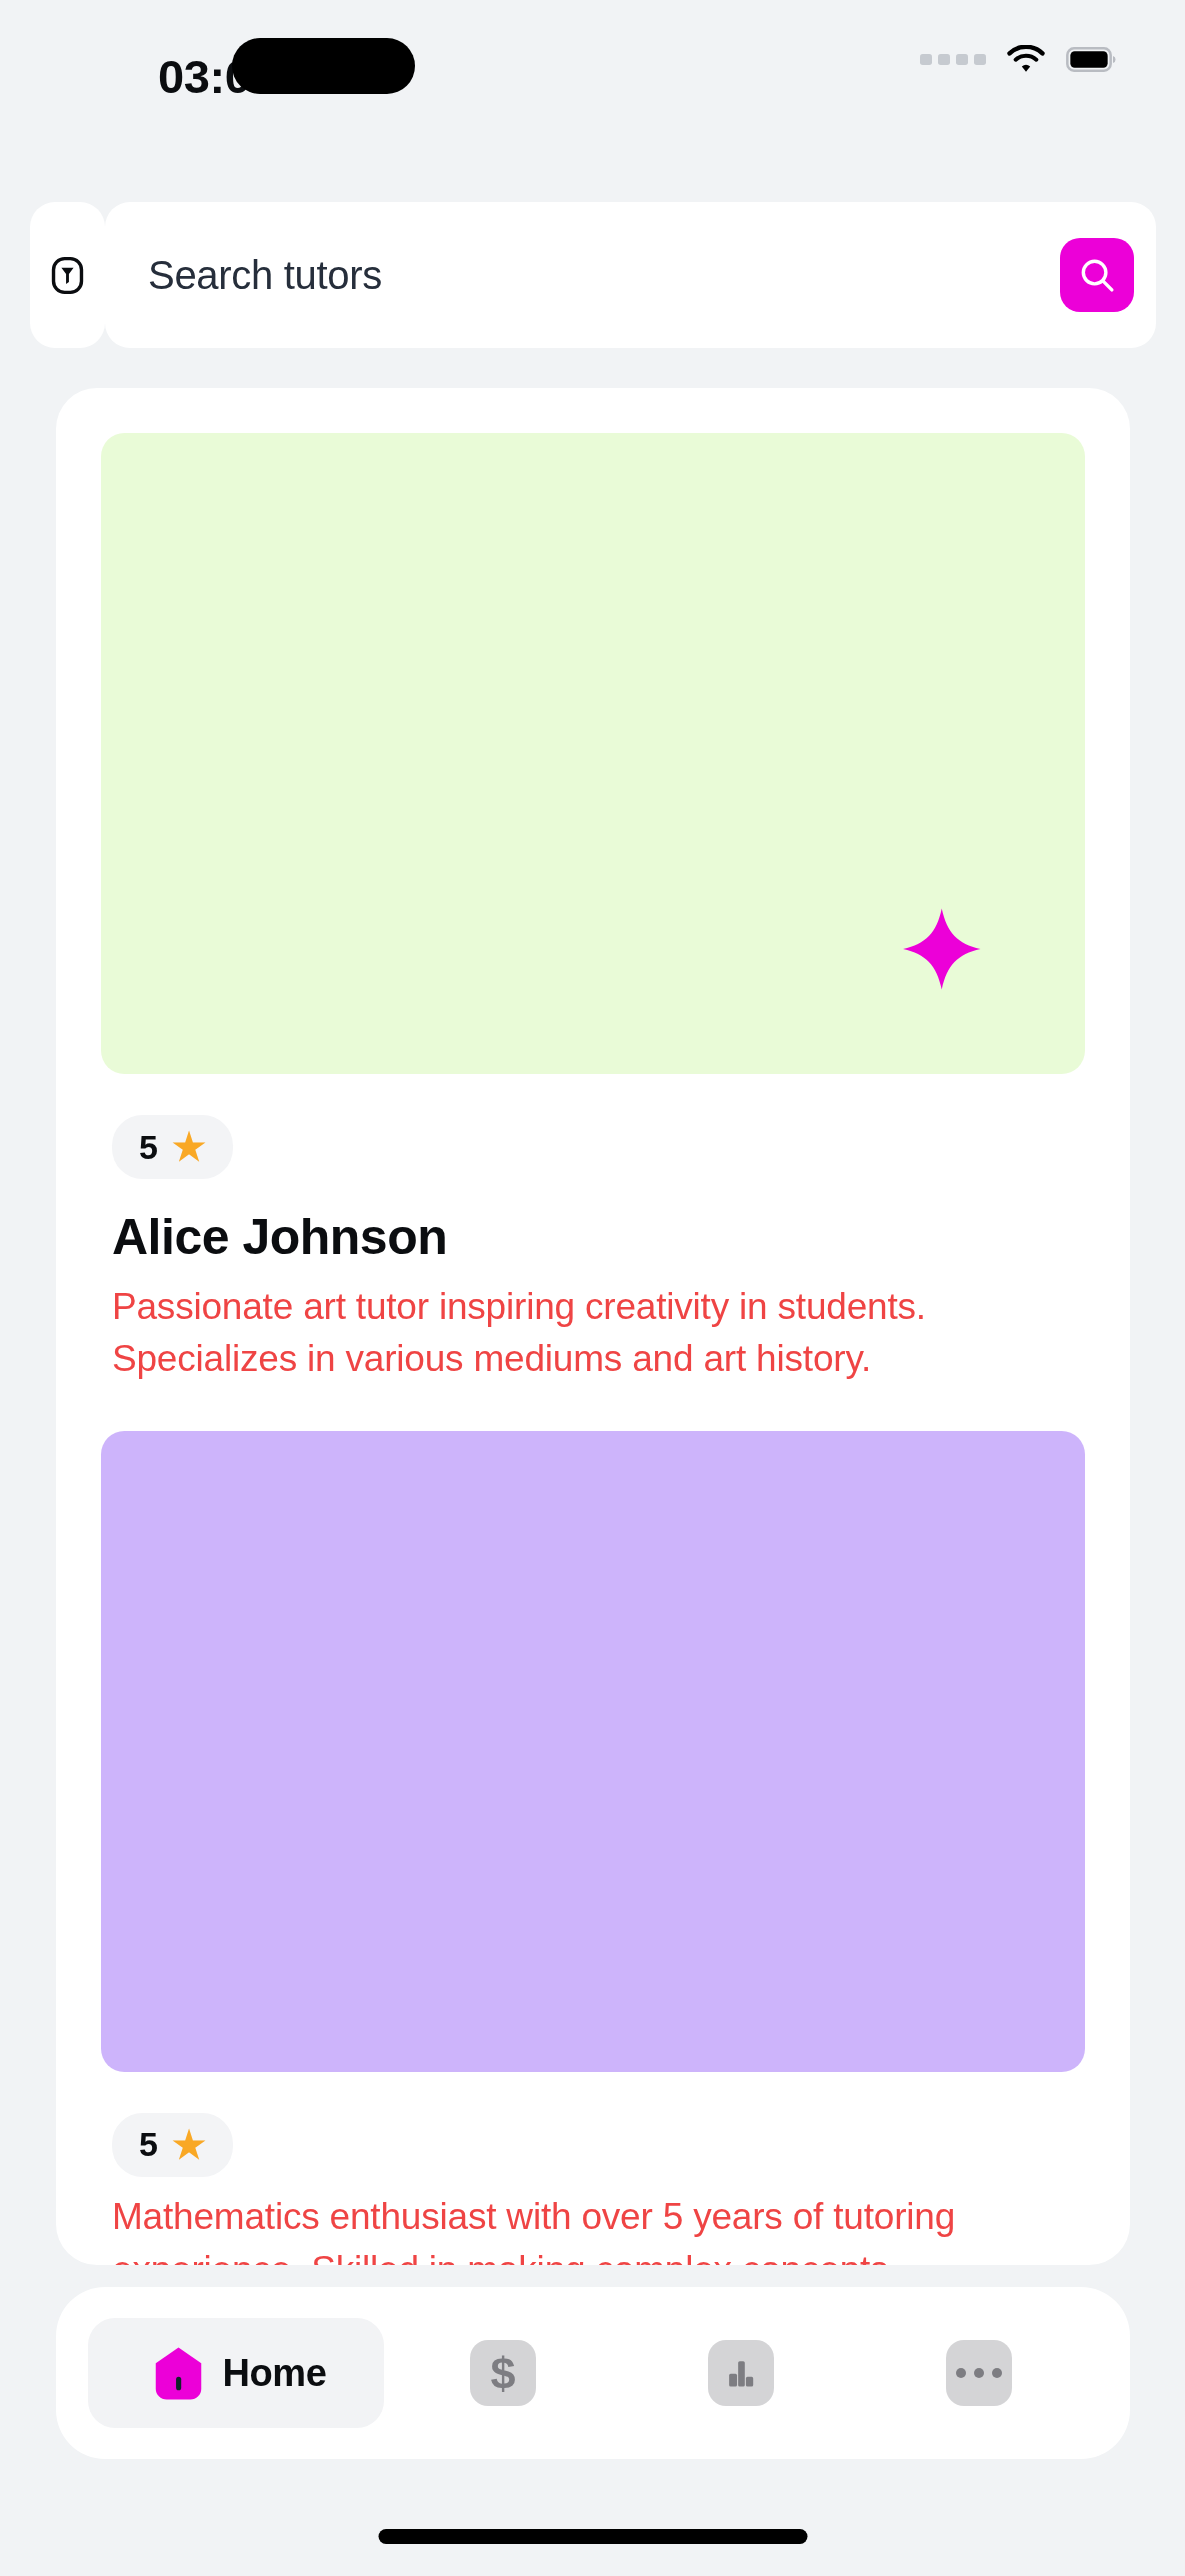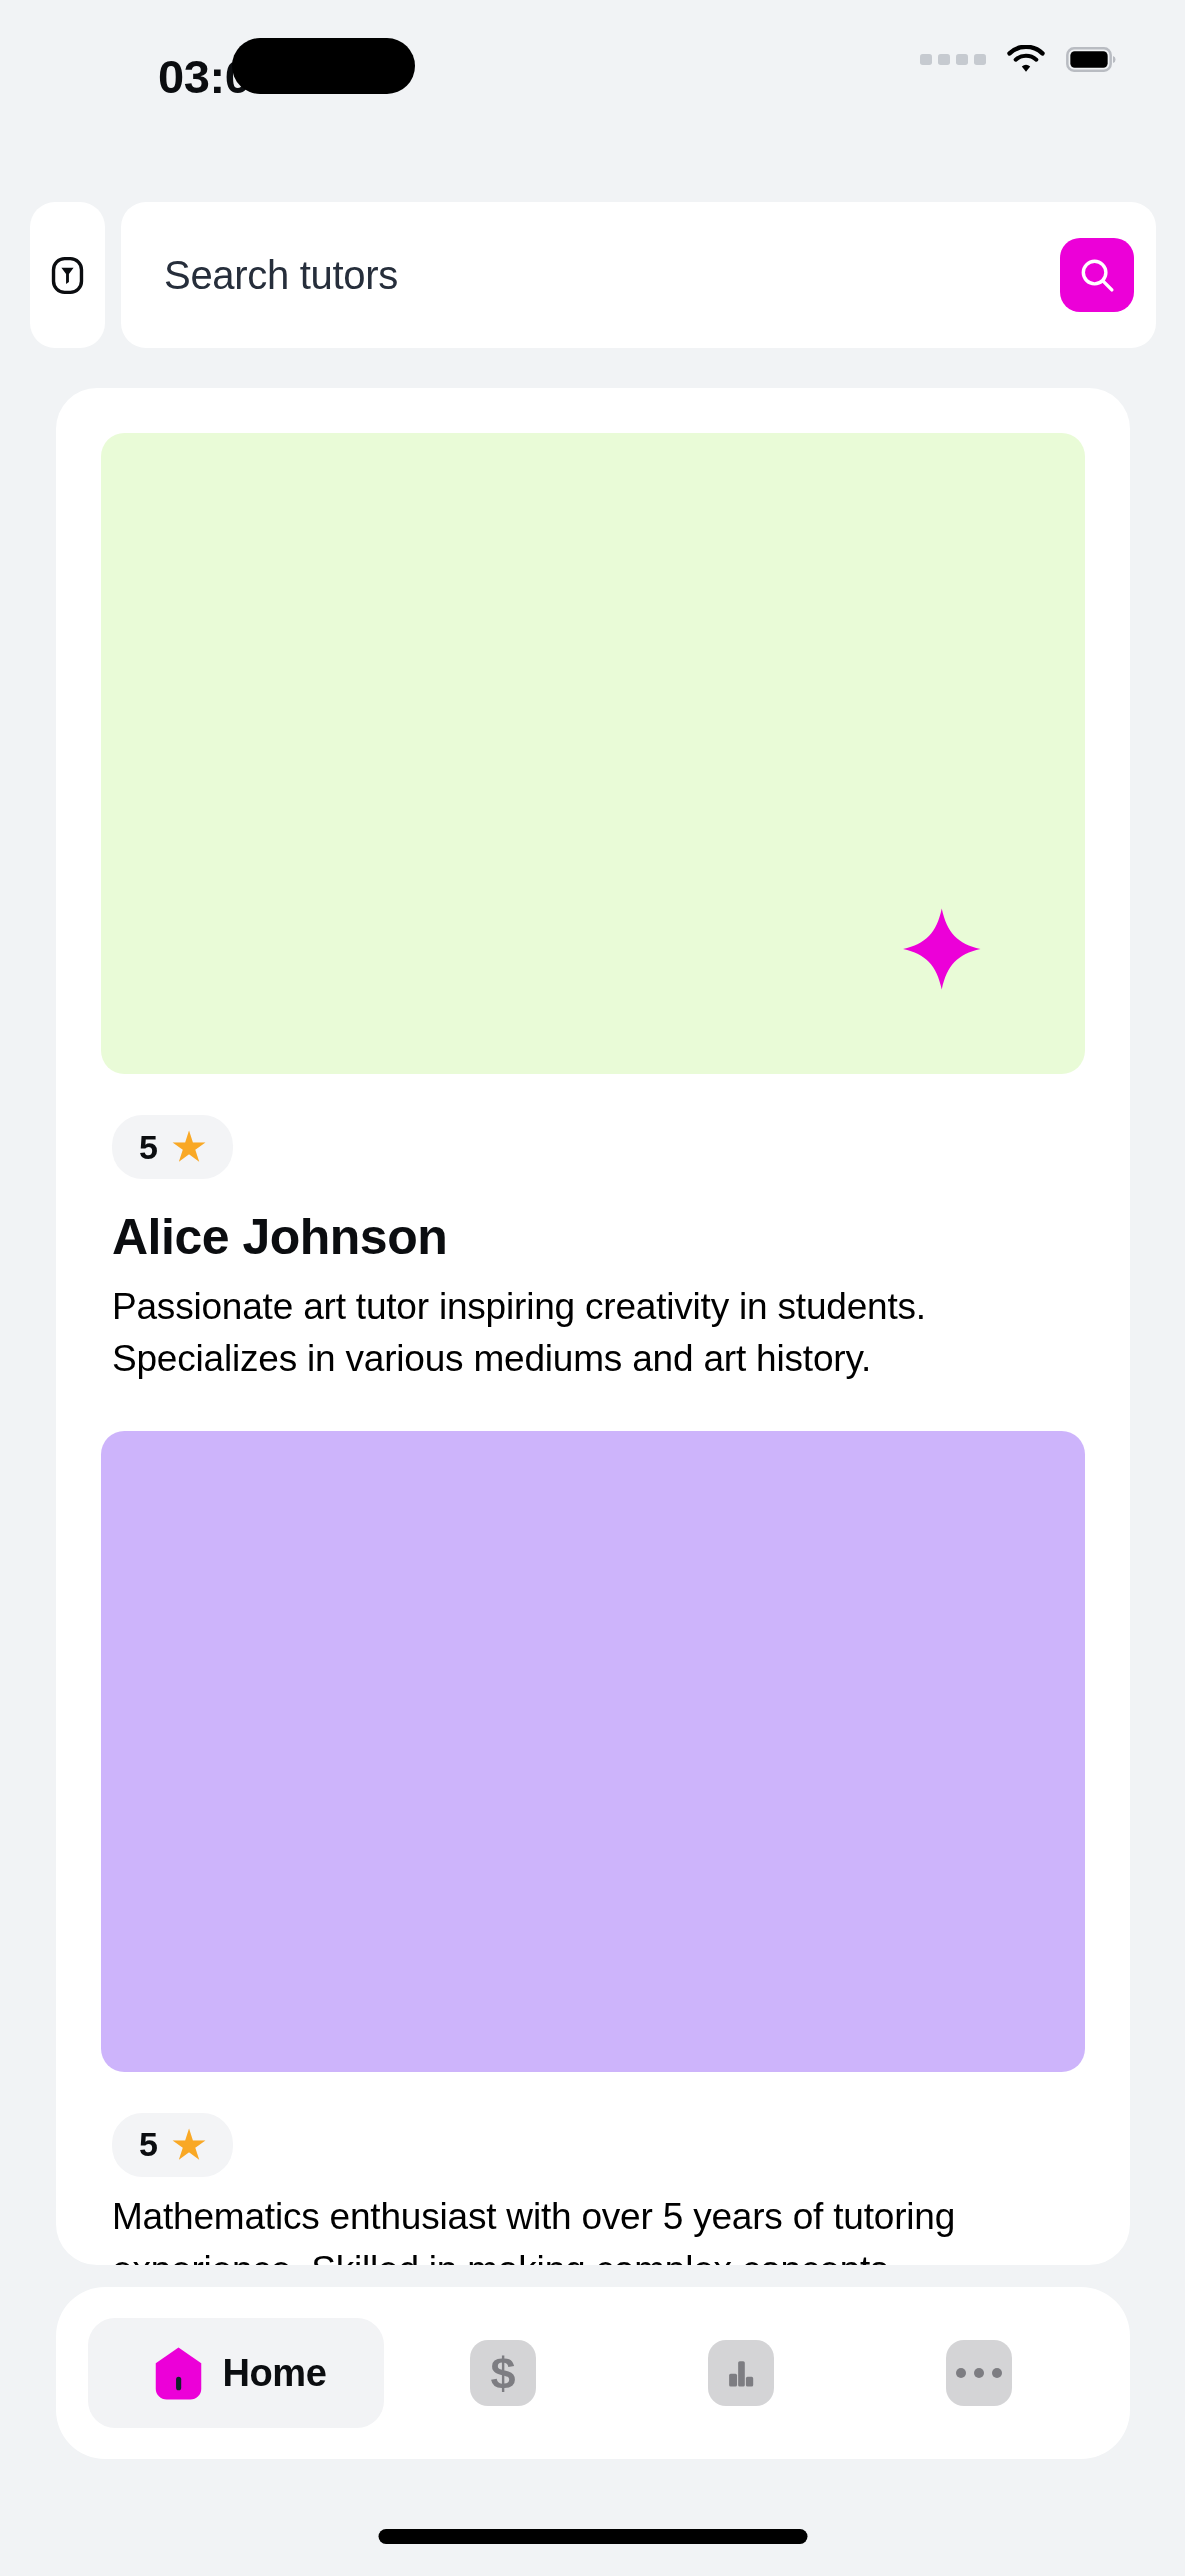--- a/index.html
+++ b/index.html
@@ -64,21 +64,21 @@
 
   
   .search-row {
     position: absolute;
     top: 202px;
     left: 30px;
     width: 1126px;
     height: 148px;
     display: flex;
     align-items: flex-start;
-    gap: 16px;
+    gap: 0;
   }
   .filter-btn {
     width: 75px;
     height: 146px;
     background: #fff;
     border-radius: 25px;
     display: flex;
     align-items: center;
     justify-content: center;
     flex: none;
@@ -185,21 +185,21 @@
     padding: 29px 56px 0 56px;
     font-size: 50px;
     font-weight: 700;
     color: #0b0d10;
     letter-spacing: -0.5px;
   }
   .tutor-desc {
     padding: 14.4px 56px 0 56px;
     font-size: 37px;
     line-height: 1.42;
-    color: #000000;
+    color: #ef4444;
     letter-spacing: -0.2px;
     max-width: 1042px;
   }
 
   
   .bottom-nav {
     position: absolute;
     left: 56px;
     bottom: 117px;
     width: 1074px;

